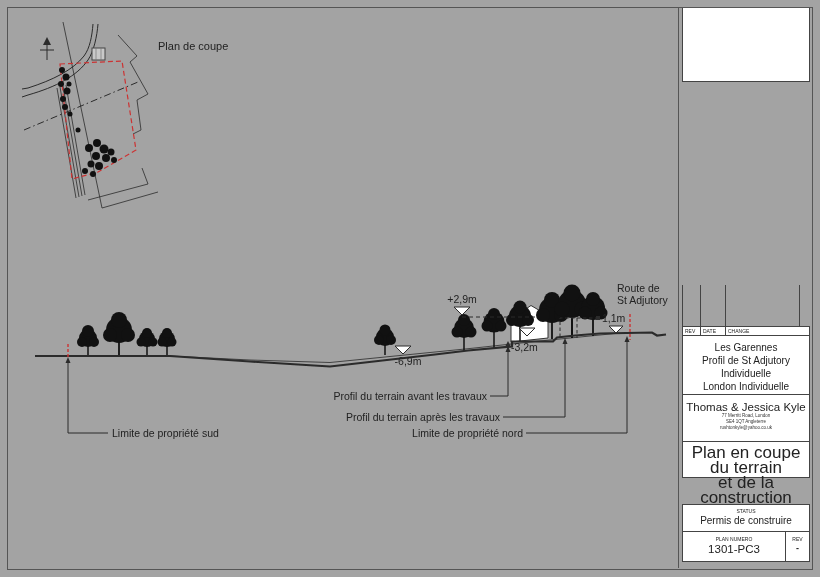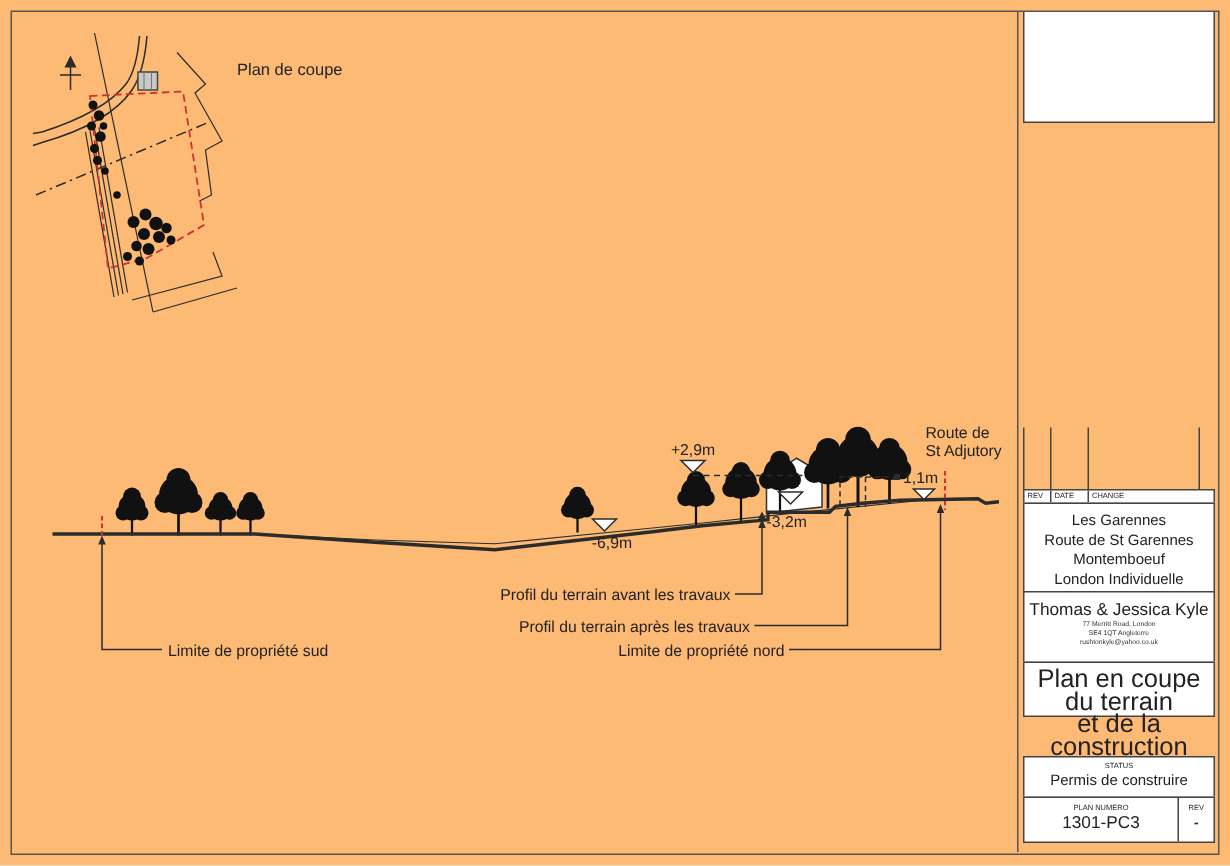--- a/index.html
+++ b/index.html
@@ -1,18 +1,18 @@
 <!DOCTYPE html>
 <html><head>
 <meta charset="utf-8">
 <style>
   * { margin:0; padding:0; box-sizing:border-box; }
   html,body { background:#fff; }
   body { font-family:"Liberation Sans","DejaVu Sans",sans-serif; color:#222; }
-  .page { position:relative; width:820px; height:577px; background:#fdba74; overflow:hidden; }
+  .page { position:relative; width:820px; height:577px; background:#a3a3a3; overflow:hidden; }
   .frame { position:absolute; left:7px; top:7px; width:806px; height:563px; border:1px solid #555; }
   .drawing { position:absolute; left:8px; top:8px; }
 
   
   .panel { position:absolute; left:678px; top:8px; width:134px; height:560px; border-left:1px solid #555; }
   .tb-box { position:absolute; left:3px; width:128px; border:1px solid #444; background:#fff; text-align:center; }
   .tb-logo { top:0; height:74px; border-top:none; }
   .tb-revcols { position:absolute; left:3px; top:277px; width:128px; height:41px; }
   .vline { position:absolute; top:0; width:1px; height:41px; background:#444; }
   .tb-revhead { top:318px; height:10px; display:flex; text-align:left; }
@@ -282,22 +282,22 @@
     </div>
 
     <div class="tb-box tb-revhead">
       <span class="rc1">REV</span>
       <span class="rc2">DATE</span>
       <span class="rc3">CHANGE</span>
     </div>
 
     <div class="tb-box tb-project">
       <div>Les Garennes</div>
-      <div>Route de St Garennes</div>
-      <div>Montemboeuf</div>
+      <div>Profil de St Adjutory</div>
+      <div>Individuelle</div>
       <div>London Individuelle</div>
     </div>
 
     <div class="tb-box tb-client">
       <div class="name">Thomas &amp; Jessica Kyle</div>
       <div class="addr">77 Merritt Road, London</div>
       <div class="addr">SE4 1QT Angleterre</div>
       <div class="addr">rushtonkyle@yahoo.co.uk</div>
     </div>
 

